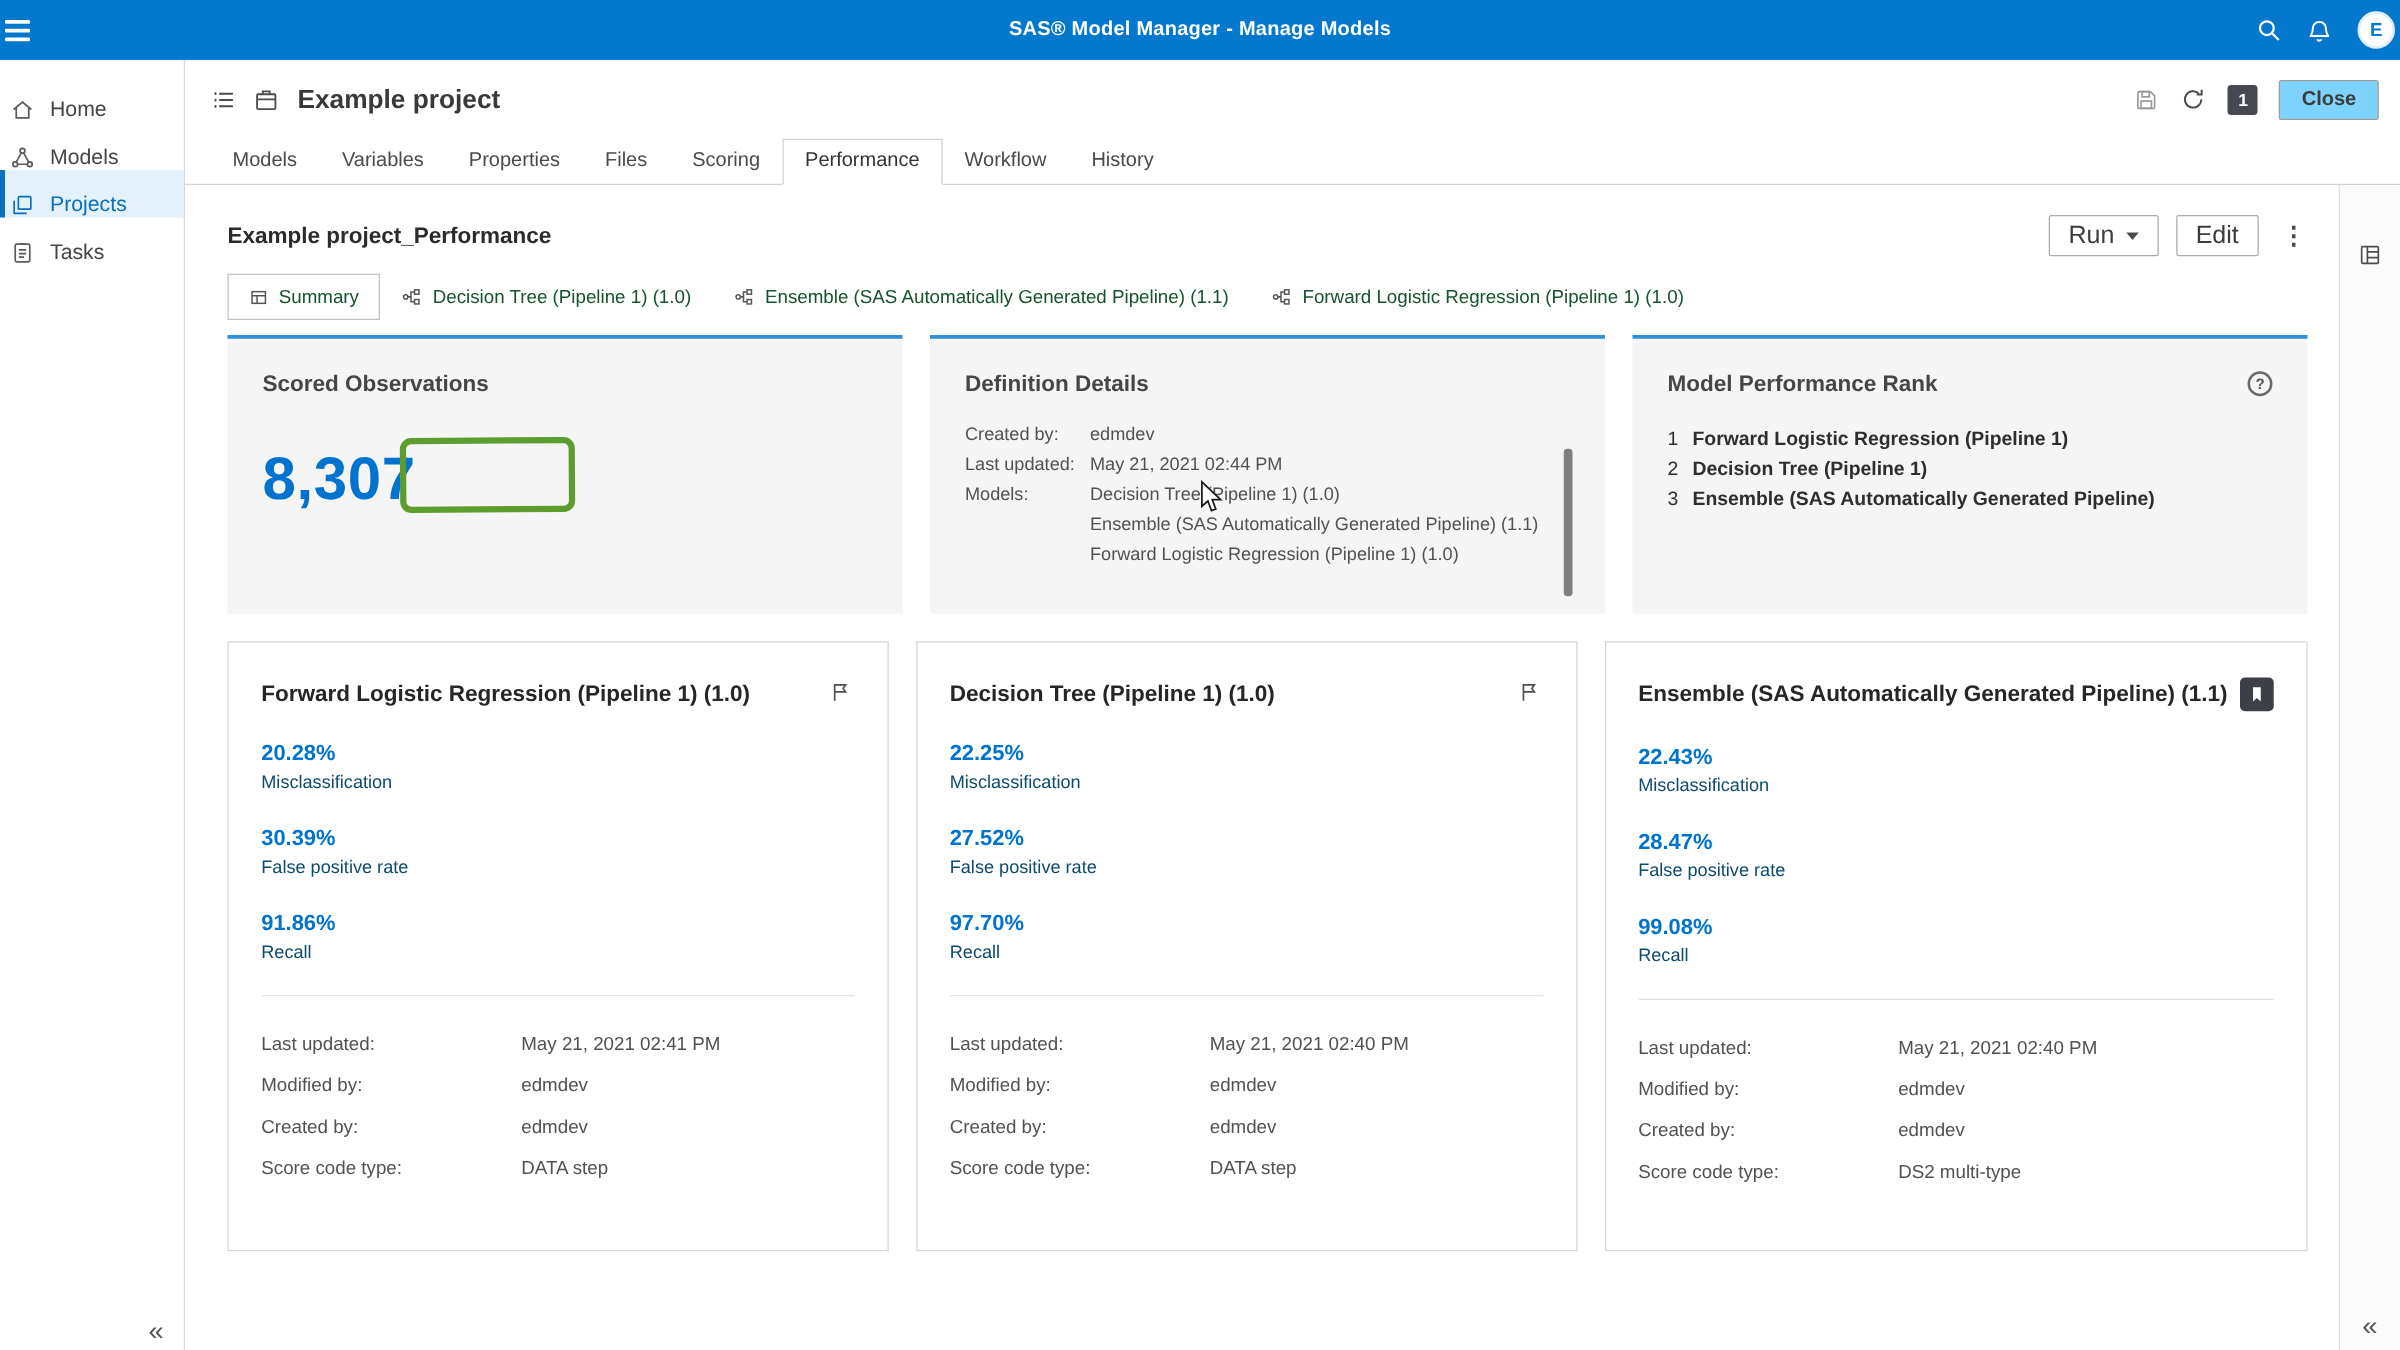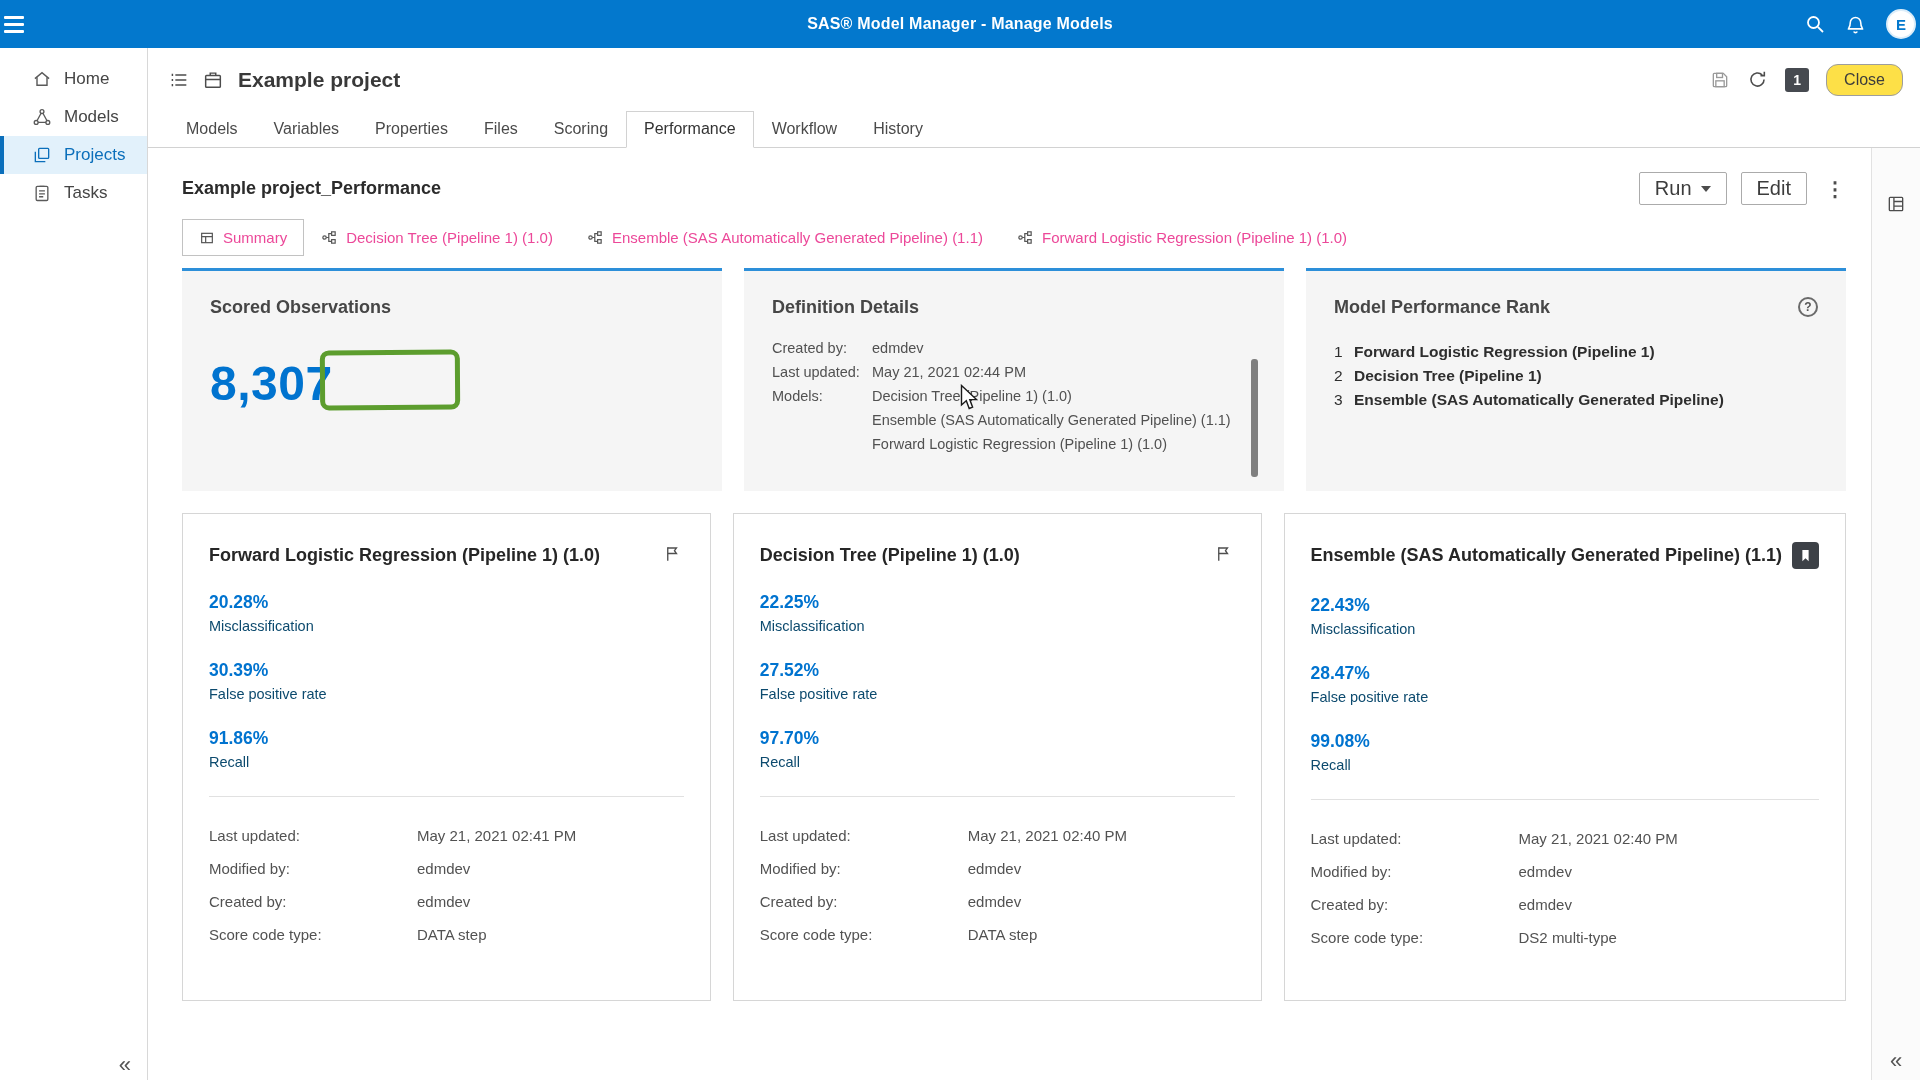--- a/index.html
+++ b/index.html
@@ -30,22 +30,22 @@
     font-size:15px; font-weight:bold; display:flex; align-items:center; justify-content:center;
     cursor:pointer; border:2px solid #dcedf9;
   }
 
   
   .sidebar {
     position:absolute; top:48px; left:0; width:148px; height:1032px;
     background:#fff; border-right:1px solid #d8d8d8; padding-top:12px;
   }
   .side-item {
-    height:38px; display:flex; align-items:center; gap:12px;
-    padding-left:28px; font-size:17px; color:#454545; cursor:pointer;
+    height:38px; display:flex; align-items:flex-end; gap:12px;
+    padding-left:4px; font-size:17px; color:#454545; cursor:pointer;
     border-left:4px solid transparent;
   }
   .side-item .si-icon { color:#5a5a5a; }
   .side-item.active { background:#e2f1fb; color:#0b6fbb; border-left-color:#0b6fbb; }
   .side-item.active .si-icon { color:#0b6fbb; }
   .side-collapse {
     position:absolute; bottom:4px; right:16px; background:none; border:none;
     font-size:22px; color:#555; cursor:pointer; line-height:1;
   }
 
@@ -55,22 +55,22 @@
   .project-header { height:60px; display:flex; align-items:center; padding:3px 17px 0 20px; gap:12px; }
   .ph-iconbtn { background:none; border:none; cursor:pointer; }
   .project-title { font-size:21px; font-weight:bold; color:#393939; margin-left:2px; }
   .ph-right { margin-left:auto; display:flex; align-items:center; gap:17px; }
   .count-badge {
     min-width:24px; height:24px; background:#464a50; color:#fff; border-radius:3px;
     font-size:14px; font-weight:bold; display:flex; align-items:center; justify-content:center;
     padding:0 6px; cursor:pointer;
   }
   .btn {
-    height:32px; background:#fde047; border:1px solid #9d9d9d; border-radius:12px;
-    font-size:16px; color:#3c3c3c; padding:0 17px; cursor:pointer;
+    height:32px; background:#7dd3fc; border:1px solid #9d9d9d; border-radius:2px;
+    font-size:16px; color:#3c3c3c; padding:0 17px; cursor:pointer;font-weight:bold;
   }
 
   .tabs { display:flex; padding:5px 0 0 20px; border-bottom:1px solid #d2d2d2; height:40px; align-items:flex-end; }
   .tab {
     padding:8px 17px 9px; font-size:16px; color:#4a4a4a; cursor:pointer;
     border:1px solid transparent; margin-bottom:-1px; white-space:nowrap;
   }
   .tab.active { background:#fff; border-color:#d2d2d2; border-bottom-color:#fff; color:#333; }
 
   .content-row { display:flex; height:932px; }
@@ -88,21 +88,21 @@
   .action-btn { height:33px; background:#fff; border:1px solid #ababab; border-radius:2px; font-size:20px; color:#3c3c3c; padding:0 15px; cursor:pointer; display:flex; align-items:center; }
   .caret-down {
     width:0; height:0; margin-left:9px; border-left:5px solid transparent;
     border-right:5px solid transparent; border-top:6px solid #4c4c4c; display:inline-block;
   }
   .kebab { background:none; border:none; font-size:20px; font-weight:bold; color:#4c4c4c; padding:0 4px; cursor:pointer; }
 
   .subtabs { display:flex; align-items:center; padding:14px 0 0 34px; }
   .subtab {
     display:flex; align-items:center; gap:8px; padding:9px 16px;
-    font-size:15px; color:#ec4899; cursor:pointer; white-space:nowrap; border:1px solid transparent;
+    font-size:15px; color:#14532d; cursor:pointer; white-space:nowrap; border:1px solid transparent;
   }
   .subtab.active { border-color:#c2c2c2; background:#fff; }
   .subtab .st-icon { color:#565656; }
 
   
   .tiles { display:grid; grid-template-columns:repeat(3,1fr); gap:22px; margin:12px 25px 0 34px; }
   .tile { height:223px; background:#f5f5f5; border-top:3px solid #2d8fd9; padding:26px 28px; position:relative; }
   .tile-title { font-size:18px; font-weight:600; color:#464646; }
   .tile-value { font-size:48px; font-weight:600; color:#0073cf; margin-top:38px; letter-spacing:.5px; }
 

